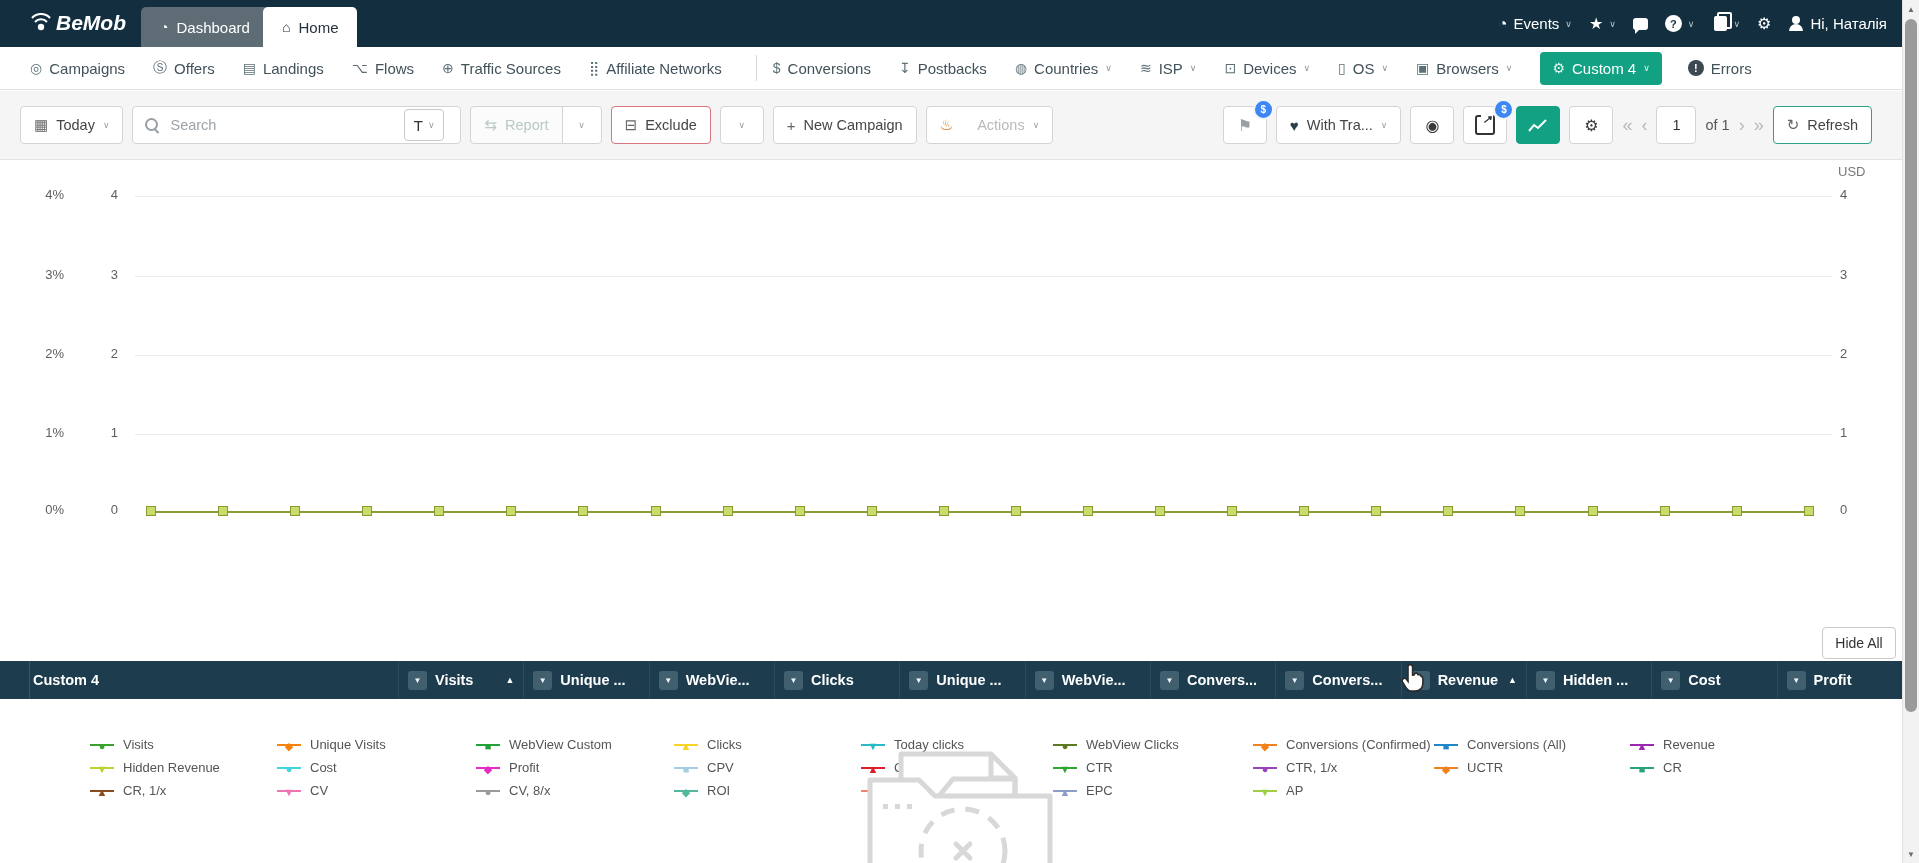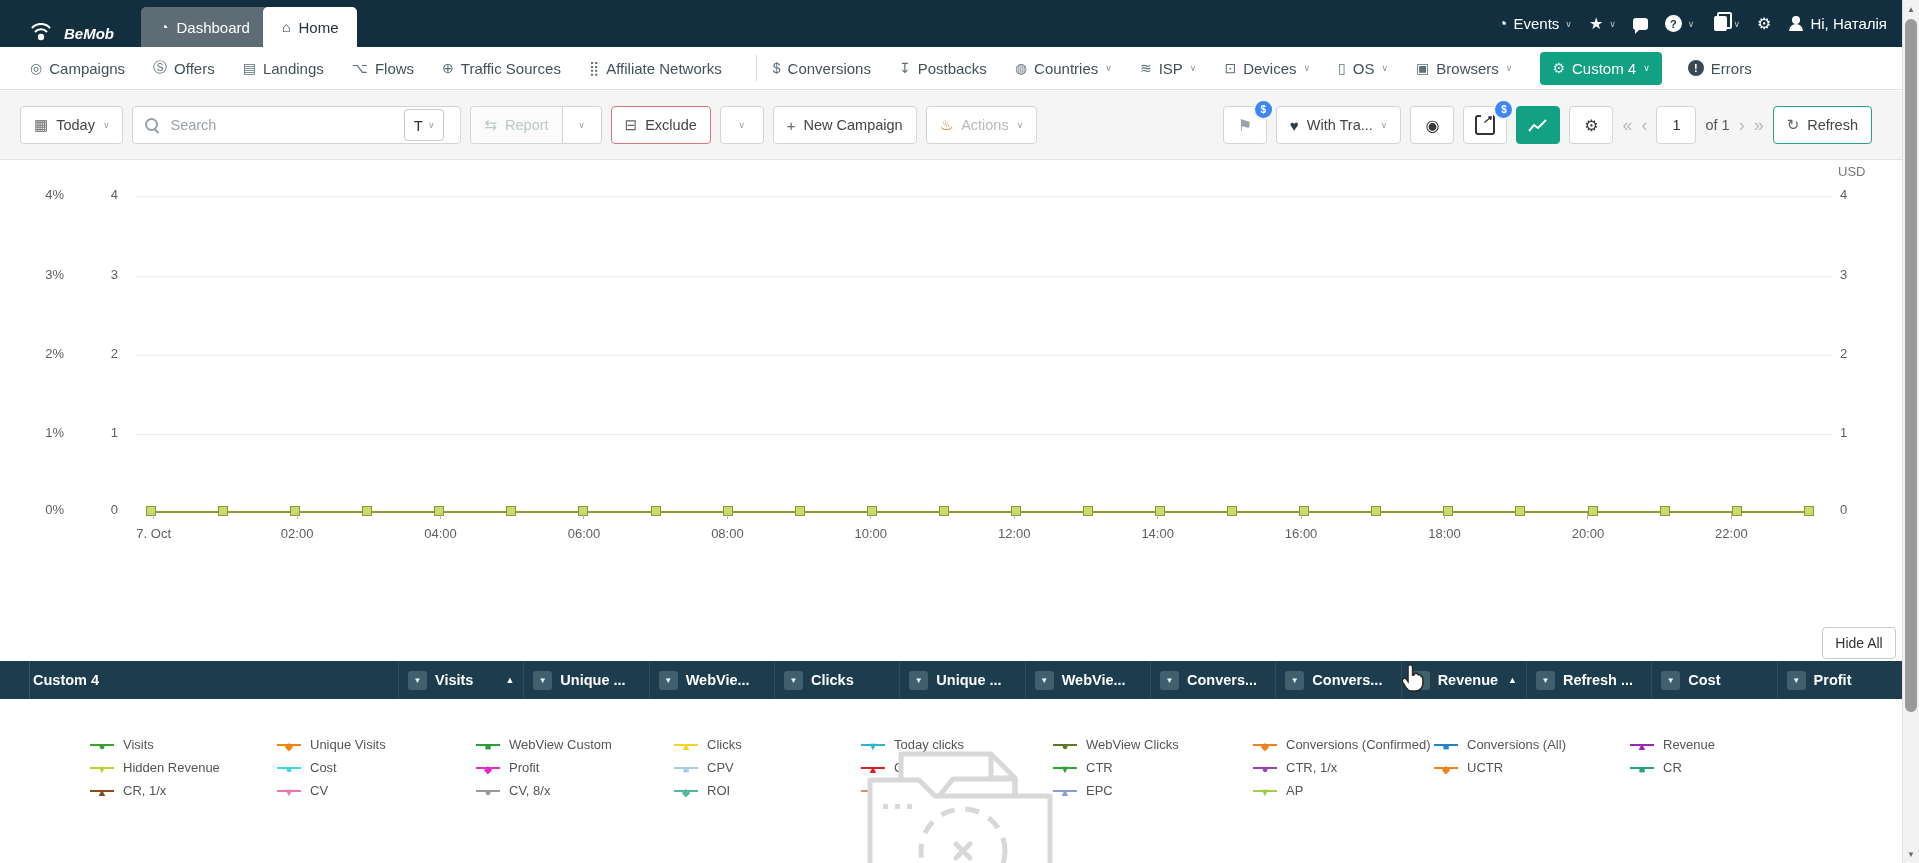--- a/index.html
+++ b/index.html
@@ -1,21 +1,21 @@
 <!DOCTYPE html>
 <html><head>
 <meta charset="utf-8">
 <style>
   html,body{margin:0;padding:0;background:#fff;}
   #app{position:relative;width:1919px;height:863px;overflow:hidden;background:#fff;
        font-family:"Liberation Sans",sans-serif;color:#444;}
   
   .topbar{position:absolute;left:0;top:0;width:1919px;height:47px;background:#132f3f;}
-  .logo{position:absolute;left:30px;top:11px;display:flex;align-items:center;gap:12px;color:#fff;
-        font-size:15px;font-weight:bold;font-style:italic;margin-top:12px;}
+  .logo{position:absolute;left:30px;top:11px;display:flex;align-items:center;gap:4px;color:#fff;
+        font-size:21px;font-weight:bold;font-style:italic;}
   .tab{position:absolute;top:7px;height:40px;border-radius:5px 5px 0 0;display:flex;align-items:center;
        gap:8px;padding:0 19px;font-size:15px;cursor:pointer;}
   .tab-dash{left:141px;background:#5d6c75;color:#fff;}
   .tab-home{left:263px;background:#fff;color:#24333c;}
   .tab .tico{font-size:14px;}
   .hdr-right{position:absolute;right:32px;top:0;height:47px;display:flex;align-items:center;gap:17px;color:#fff;font-size:15px;}
   .hitem{display:flex;align-items:center;gap:6px;cursor:pointer;}
   .hglyph{font-size:16px;font-style:normal;}
   .chev{font-size:9px;color:#b9c4ca;font-style:normal;}
   .chat-ico{width:15px;height:12px;background:#fff;border-radius:3px;position:relative;display:inline-block;}
@@ -48,21 +48,21 @@
   .bico{font-size:15px;color:#666;font-style:normal;}
   .bchev{font-size:9px;color:#9aa0a4;font-style:normal;}
   .btn-disabled{color:#b9c9c4;background:#fbfbfb;cursor:default;}
   .btn-disabled .bico{color:#b9c9c4;}
   .grp{display:flex;}
   .grp .btn:first-child{border-radius:4px 0 0 4px;}
   .grp .btn:last-child{border-radius:0 4px 4px 0;margin-left:-1px;width:40px;justify-content:center;padding:0;}
   .btn-exclude{border-color:#d6767e;}
   .caret-btn{width:44px;justify-content:center;padding:0;}
   .flame{color:#e07b2a;font-size:15px;font-style:normal;}
-  .dim{color:#b9b9b9;}
+  .dim{color:#b9b9b9;margin-left:16px;}
   .search{width:329px;padding:0 16px 0 12px;cursor:text;}
   .search input{border:none;outline:none;flex:1;font-size:14.5px;color:#444;font-family:"Liberation Sans",sans-serif;background:transparent;min-width:0;}
   .search input::placeholder{color:#9ba3a9;}
   .mag{width:15px;height:15px;position:relative;display:inline-block;flex:none;}
   .mag::before{content:"";position:absolute;left:0;top:0;width:9px;height:9px;border:2px solid #98a0a6;border-radius:50%;}
   .mag::after{content:"";position:absolute;left:10px;top:10px;width:6px;height:2px;background:#98a0a6;transform:rotate(45deg);transform-origin:0 0;}
   .tfilter{height:30px;border:1px solid #c9c9c9;border-radius:4px;display:flex;align-items:center;gap:5px;padding:0 9px;color:#333;font-size:15px;cursor:pointer;}
   .ibtn{width:44px;justify-content:center;padding:0;}
   .ibtn .bico{color:#3a3a3a;font-size:16px;}
   .flag-glyph{color:#9aa0a6;font-size:16px;font-style:normal;}
@@ -381,35 +381,20 @@
         <span class="mk"></span>
         <span class="mk"></span>
         <span class="mk"></span>
         <span class="mk"></span>
         <span class="mk"></span>
         <span class="mk"></span>
         <span class="mk"></span>
         <span class="mk"></span>
         <span class="mk"></span>
       </div>
-    <div class="xrow">
-
-    <span class="xl">7. Oct</span>
-        <span class="xl">02:00</span>
-        <span class="xl">04:00</span>
-        <span class="xl">06:00</span>
-        <span class="xl">08:00</span>
-        <span class="xl">10:00</span>
-        <span class="xl">12:00</span>
-        <span class="xl">14:00</span>
-        <span class="xl">16:00</span>
-        <span class="xl">18:00</span>
-        <span class="xl">20:00</span>
-        <span class="xl">22:00</span>
-      </div>
     <div class="legend">
 
     <div class="litem">
         <span class="lmark" style="color: rgb(58, 163, 46);"><b>●</b></span>
         <span>Visits</span>
       </div>
         <div class="litem">
         <span class="lmark" style="color: rgb(189, 210, 46);"><b>▼</b></span>
         <span>Hidden Revenue</span>
       </div>
@@ -562,21 +547,21 @@
         <span>Convers...</span>
         <span class="sort"></span>
       </div>
         <div class="th">
         <i class="funnel">▼</i>
         <span>Revenue</span>
         <span class="sort">▲</span>
       </div>
         <div class="th">
         <i class="funnel">▼</i>
-        <span>Refresh ...</span>
+        <span>Hidden ...</span>
         <span class="sort"></span>
       </div>
         <div class="th">
         <i class="funnel">▼</i>
         <span>Cost</span>
         <span class="sort"></span>
       </div>
         <div class="th">
         <i class="funnel">▼</i>
         <span>Profit</span>

